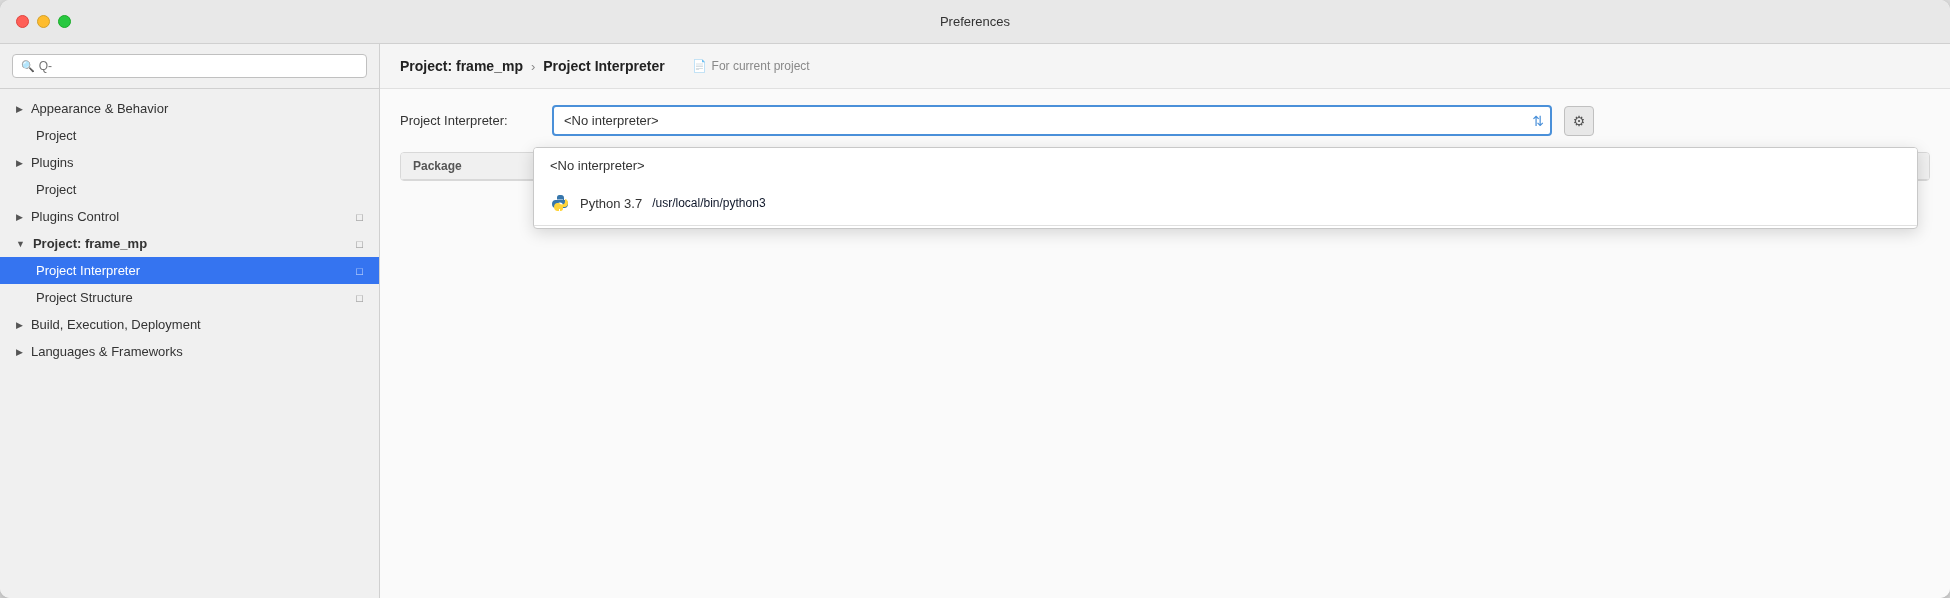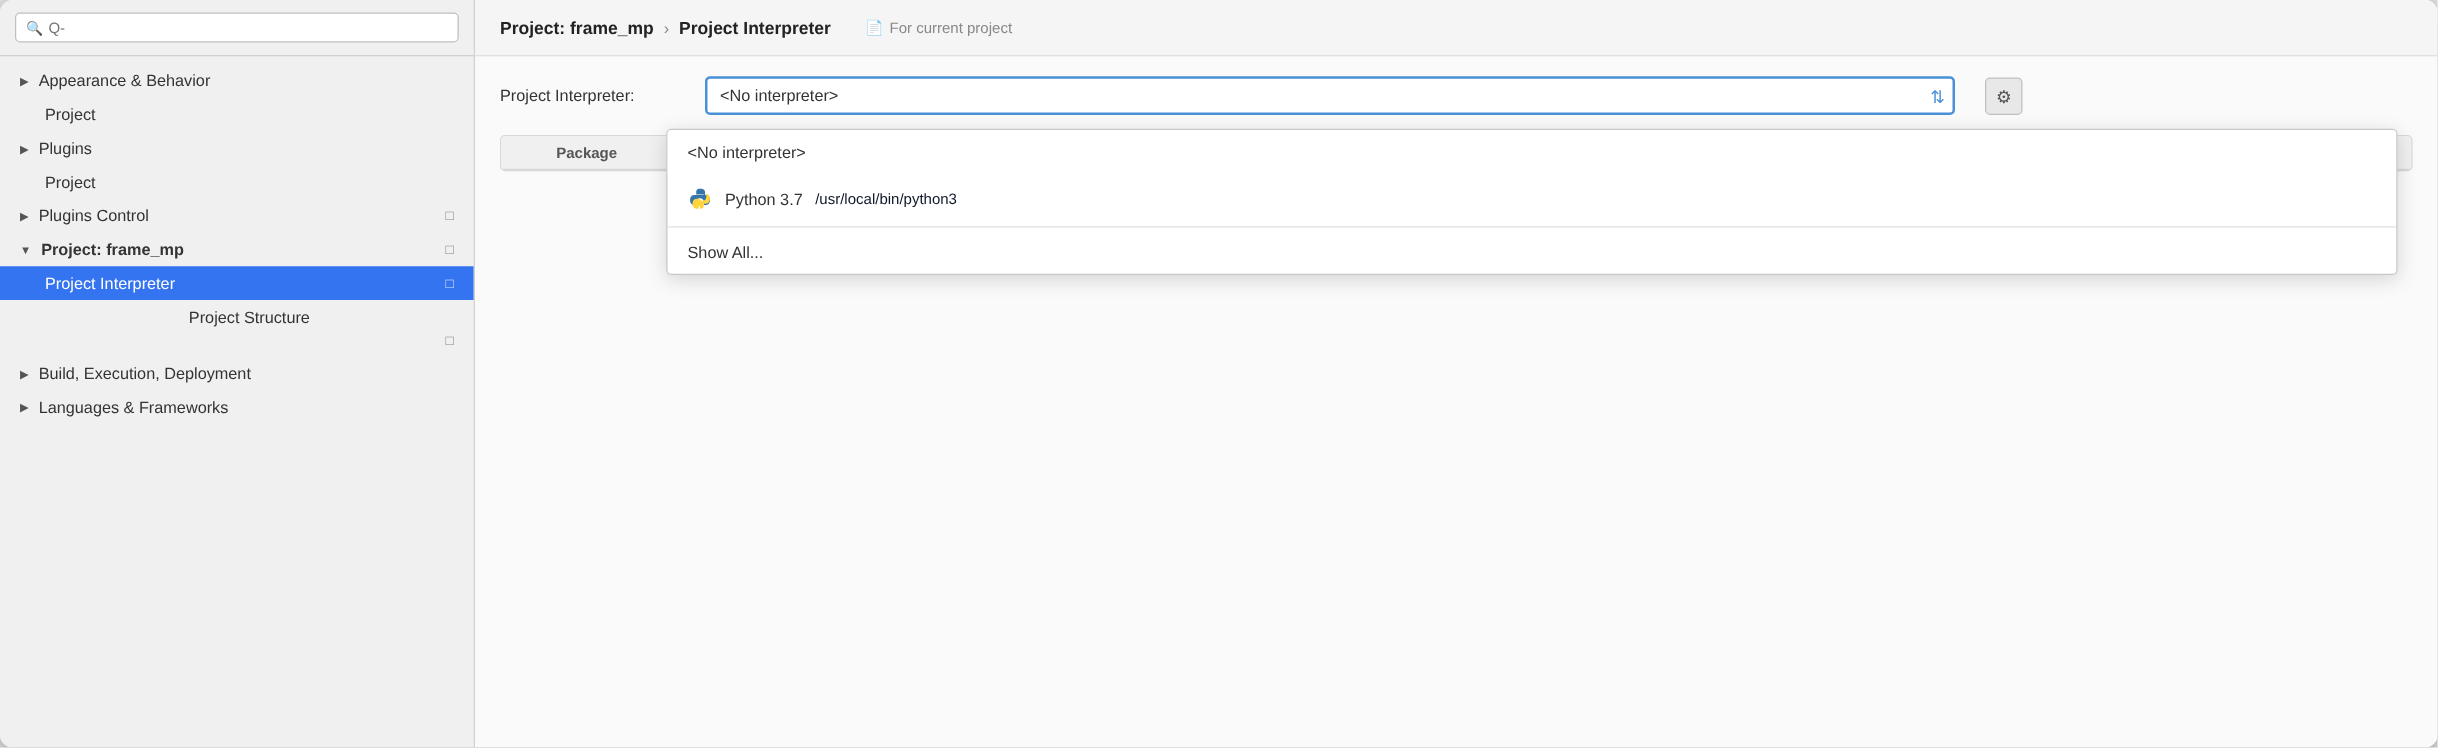--- a/index.html
+++ b/index.html
@@ -197,21 +197,21 @@
 
     .panel-body {
       flex: 1;
       padding: 16px 20px;
       position: relative;
     }
 
     .interpreter-row {
       display: flex;
       align-items: center;
-      gap: 24px;
+      gap: 12px;
       margin-bottom: 16px;
     }
 
     .interpreter-label {
       font-size: 13px;
       color: #333;
       white-space: nowrap;
       min-width: 140px;
     }
 
@@ -272,21 +272,20 @@
       display: flex;
       background: #f0f0f0;
       border-bottom: 1px solid #d8d8d8;
       padding: 6px 12px;
     }
 
     .table-header-cell {
       font-size: 12px;
       font-weight: 600;
       color: #555;
-      margin-left: 32px;
     }
 
     
     .dropdown-overlay {
       position: absolute;
       top: 58px;
       left: 153px;
       width: calc(100% - 185px);
       background: white;
       border: 1px solid #c8c8c8;
@@ -334,20 +333,28 @@
     .show-all-item {
       color: #333;
       font-size: 13px;
     }
   </style>
 </head>
 <body>
 
 <div class="window">
 
+  <div class="titlebar">
+    <div class="window-controls">
+      <div class="window-btn btn-close"></div>
+      <div class="window-btn btn-minimize"></div>
+      <div class="window-btn btn-maximize"></div>
+    </div>
+    <span class="titlebar-title">Preferences</span>
+  </div>
 
   <div class="main-content">
 
     <div class="sidebar">
       <div class="search-bar">
         <div class="search-input-wrapper">
           <span class="search-icon-svg">🔍</span>
           <input class="search-input" type="text" placeholder="Q-" style="">
         </div>
       </div>
@@ -382,21 +389,21 @@
           <span class="chevron">▼</span>
           <span>Project: frame_mp</span>
           <span class="copy-icon">□</span>
         </div>
 
         <div class="nav-item child active" style="padding-left:36px;">
           <span>Project Interpreter</span>
           <span class="copy-icon">□</span>
         </div>
 
-        <div class="nav-item child" style="padding-left:36px;flex-direction:column;">
+        <div class="nav-item child" style="padding-left:36px;">
           <span>Project Structure</span>
           <span class="copy-icon">□</span>
         </div>
 
         <div class="nav-item">
           <span class="chevron">▶</span>
           <span>Build, Execution, Deployment</span>
         </div>
 
         <div class="nav-item">
@@ -449,22 +456,19 @@
             <svg class="python-icon" viewBox="0 0 20 20" xmlns="http://www.w3.org/2000/svg">
               <path d="M10 2C7.2 2 7 3.5 7 5v1.5h6V7H5.5C3.6 7 2 8.4 2 11s1.4 4 3.5 4H7v-2.5c0-2 1.2-3 3-3s3 1 3 3V15h1.5c2 0 3.5-1.4 3.5-4s-1.6-4-3.5-4H14V5c0-1.5-.2-3-4-3z" fill="#3776ab"></path>
               <path d="M10 18c2.8 0 3-1.5 3-3v-1.5H7V14h7.5c1.9 0 3.5-1.4 3.5-4s-1.4-4-3.5-4H15v2.5c0 2-1.2 3-3 3s-3-1-3-3V10H7.5C5.5 10 4 11.4 4 14s1.6 4 3.5 4H9v-2H10z" fill="#ffd43b"></path>
             </svg>
             <span class="python-name">Python 3.7</span>
             <span class="python-path">/usr/local/bin/python3</span>
           </div>
 
           <div class="dropdown-divider"></div>
 
-          <div class="dropdown-item">
-            <span class="show-all-item">Show All...</span>
-          </div>
         </div>
 
       </div>
     </div>
 
   </div>
 </div>
 
 </body></html>

